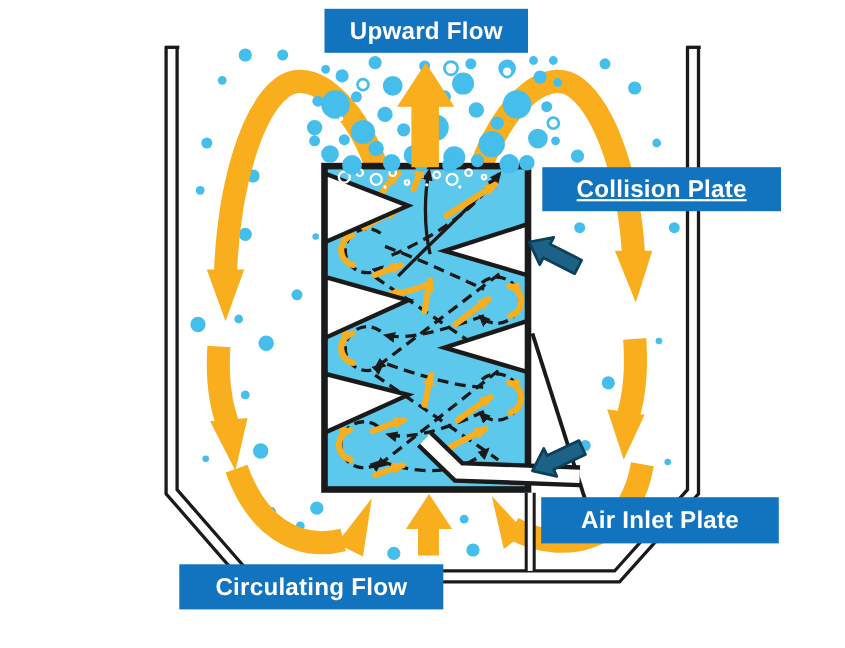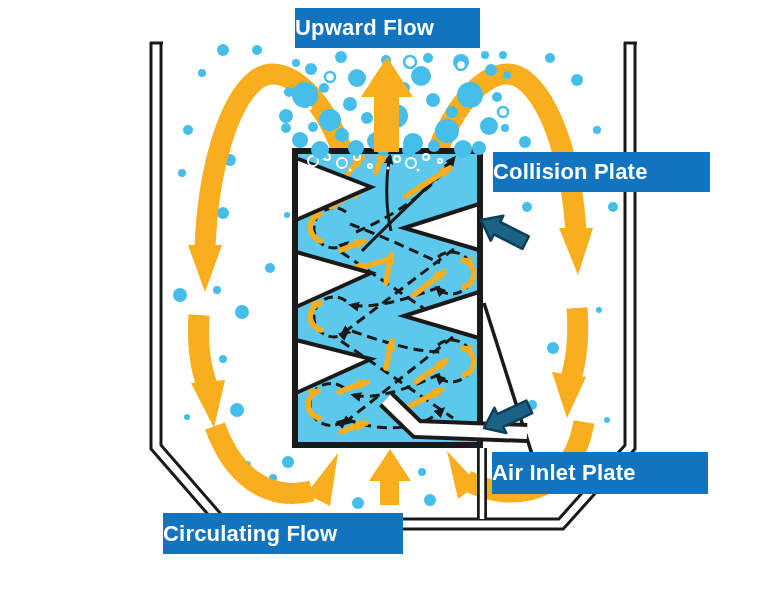--- a/index.html
+++ b/index.html
@@ -5,26 +5,26 @@
   :root{
     --label-bg:#1273BF; --label-text:#FFFFFF; --bubble:#45BEEC; --chamber-fill:#5CC8EC;
     --flow-orange:#F9AE1E; --pointer-navy:#1C6286; --pointer-navy-edge:#0C3F58;
     --outline-ink:#1A1A1A; --background:#FFFFFF;
   }
   html,body{margin:0;padding:0;}
   body{font-family:"Liberation Sans",sans-serif;background:#fff;}
   .stage{position:relative;width:768px;height:589px;background:var(--background);overflow:hidden;}
   .stage svg{position:absolute;left:0;top:0;}
   .flow-label{
-    position:absolute;display:flex;align-items:center;justify-content:flex-start;
+    position:absolute;display:flex;align-items:center;justify-content:center;
     background:var(--label-bg);color:var(--label-text);
     font-weight:bold;font-size:22px;letter-spacing:0.2px;white-space:nowrap;
   }
   .lbl-upward{left:295px;top:8px;width:185px;height:40px;}
-  .lbl-collision{left:493px;top:152px;width:217px;height:40px;}
+  .lbl-collision{left:493px;top:152px;width:217px;height:40px;text-decoration:underline;}
   .lbl-airinlet{left:492px;top:452px;width:216px;height:42px;}
   .lbl-circulating{left:163px;top:513px;width:240px;height:41px;}
 
   .bubble{fill:var(--bubble);}
   .bubble-hollow{fill:#fff;stroke:var(--bubble);stroke-width:2.5;}
   .foam{fill:none;stroke:#fff;stroke-width:2;}
   .foam-dot{fill:#fff;}
   .orange-f{fill:var(--flow-orange);}
   .orange-s{stroke:var(--flow-orange);fill:none;stroke-width:21;stroke-linecap:butt;}
   .orange-thin{stroke:var(--flow-orange);fill:none;stroke-width:5.5;stroke-linecap:round;}

